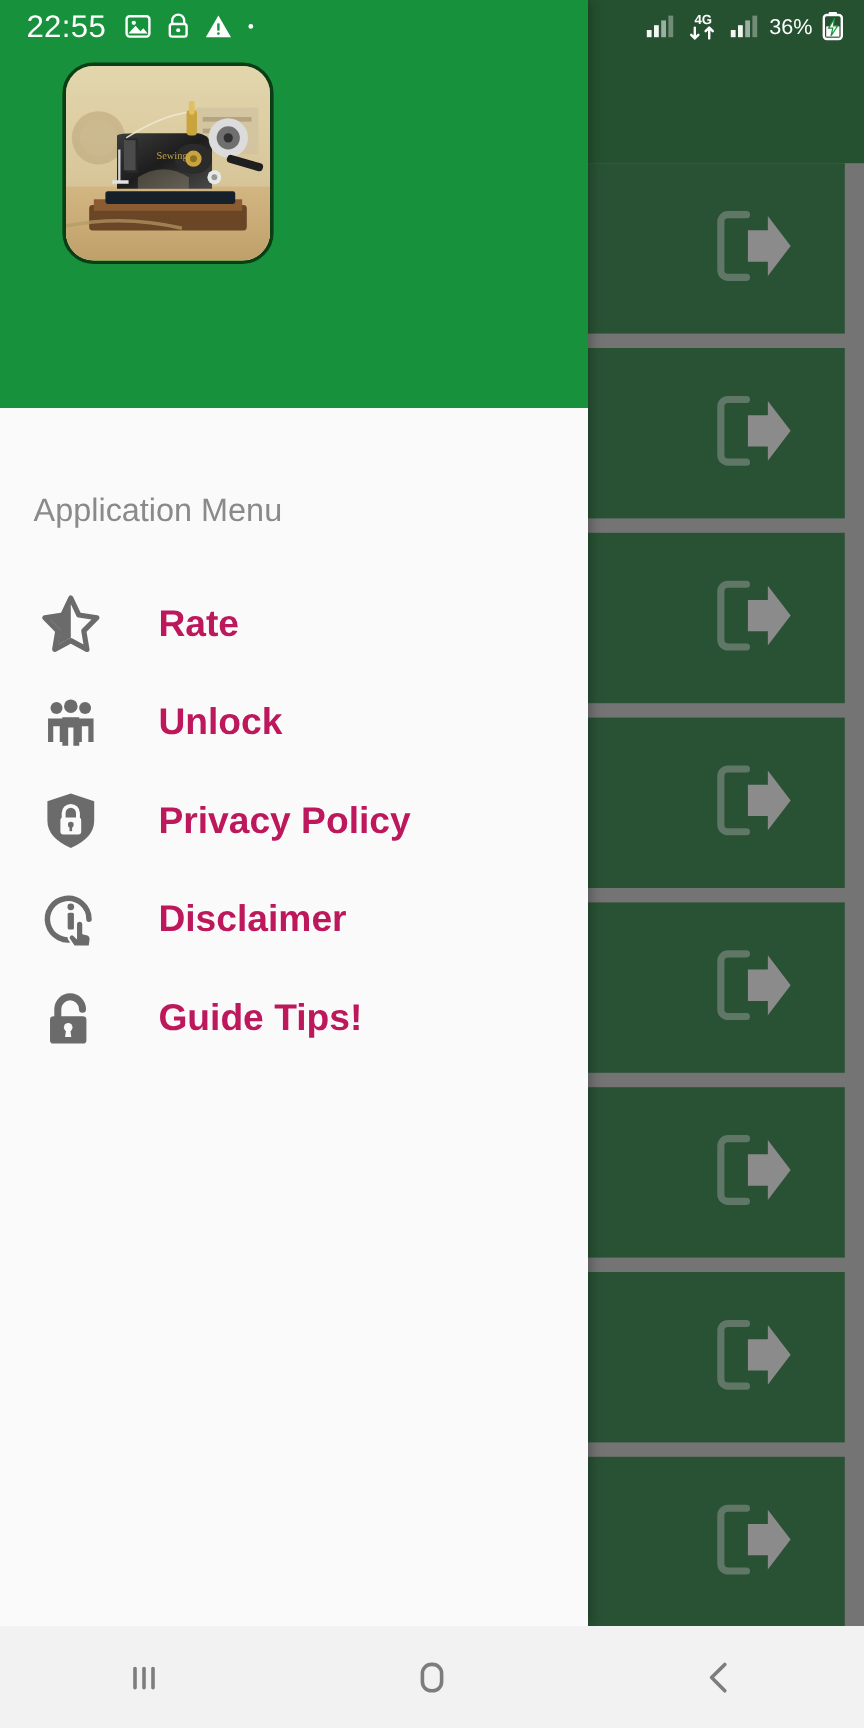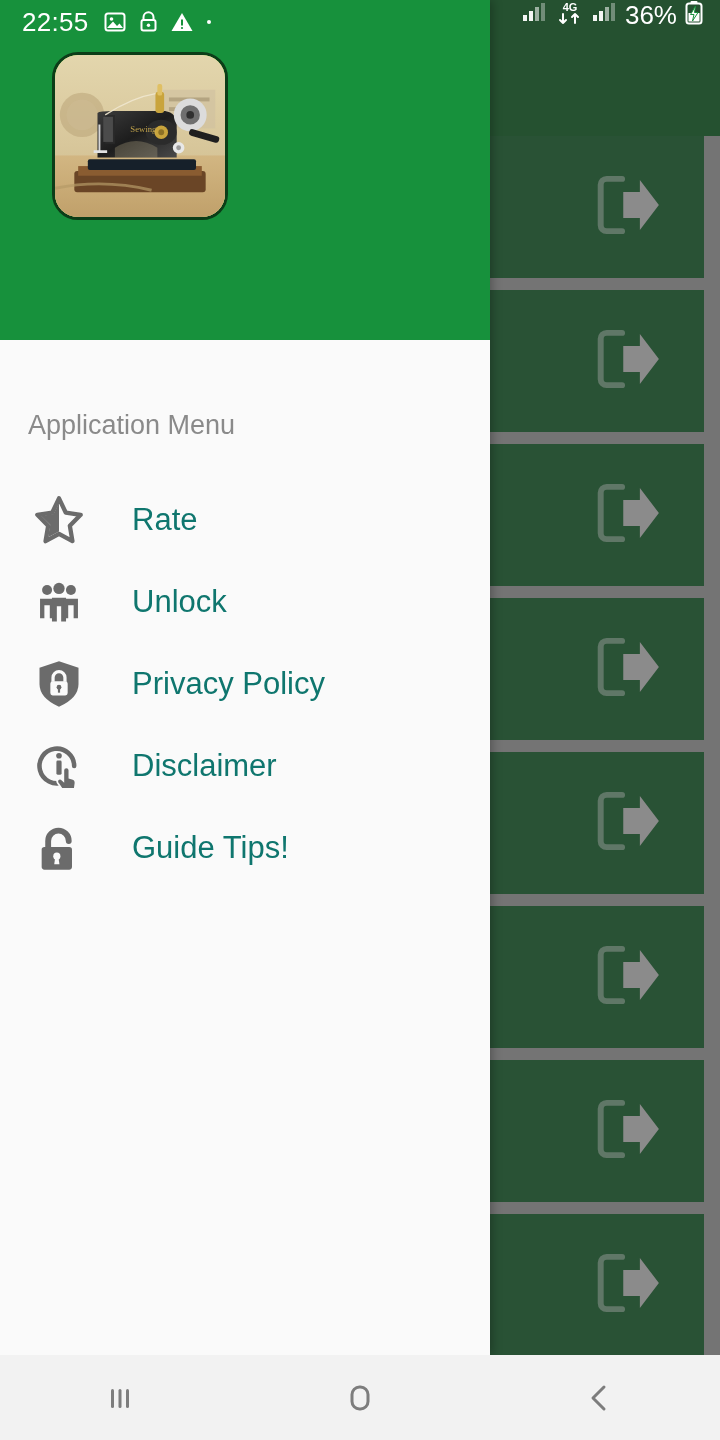--- a/index.html
+++ b/index.html
@@ -44,24 +44,24 @@
   
   #statusbar {
     position:absolute; left:0; top:0; width:414px; height:44px;
     background:#17913c; display:flex; align-items:center;
     padding:0 0 0 22px; color:#fff; z-index:40;
   }
   #statusbar .clock { font-size:26px; font-weight:400; letter-spacing:.3px; }
   #statusbar .sb-icons { display:flex; align-items:center; gap:11px; margin-left:14px; }
   #statusbar-right {
     position:absolute; right:0; top:0; width:230px; height:44px;
-    display:flex; align-items:flex-start; justify-content:flex-end;
+    display:flex; align-items:center; justify-content:flex-end;
     gap:7px; padding-right:16px; color:#fff; z-index:41;
   }
-  #statusbar-right .pct { font-size:26px; font-weight:400; }
+  #statusbar-right .pct { font-size:18px; font-weight:400; }
 
   
   #drawer {
     position:absolute; left:0; top:0; width:490px; height:1355px;
     background:#fafafa; z-index:30; display:flex; flex-direction:column;
     box-shadow:2px 0 10px rgba(0,0,0,.30);
   }
   #drawer-header {
     height:340px; background:#17913c; padding:52px 0 0 52px;
     position:relative; flex:0 0 auto;
@@ -84,21 +84,21 @@
   }
   .menu-item {
     display:flex; align-items:center; height:82px; padding-left:30px;
     cursor:pointer;
   }
   .menu-item .mi-icon {
     width:58px; height:58px; flex:0 0 58px;
     display:flex; align-items:center; justify-content:center;
   }
   .menu-item .mi-label {
-    margin-left:44px; font-size:31px; color:#0f766e; font-weight:400;
+    margin-left:44px; font-size:31px; color:#be185d; font-weight:700;
     white-space:nowrap;
   }
 
   
   #navbar {
     position:absolute; left:0; bottom:0; width:720px; height:85px;
     background:#f2f2f2; display:flex; align-items:center; z-index:50;
   }
   #navbar .nav-btn {
     flex:1; display:flex; align-items:center; justify-content:center;

